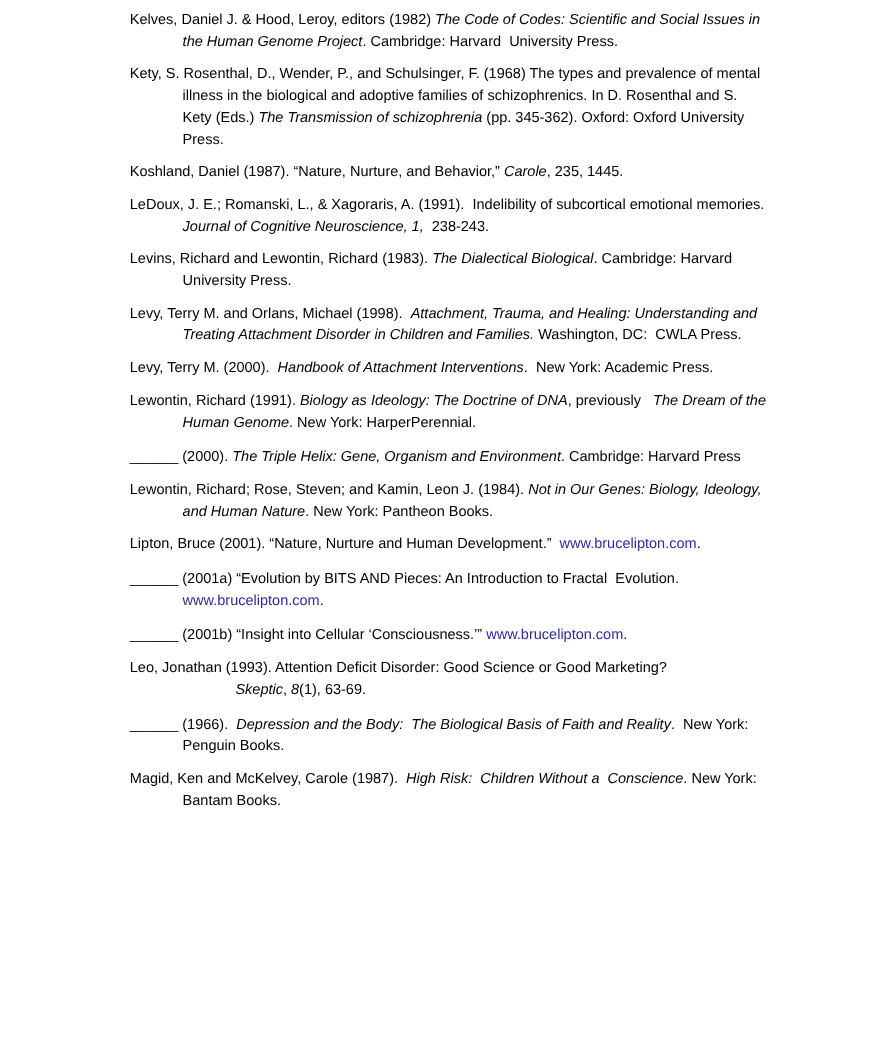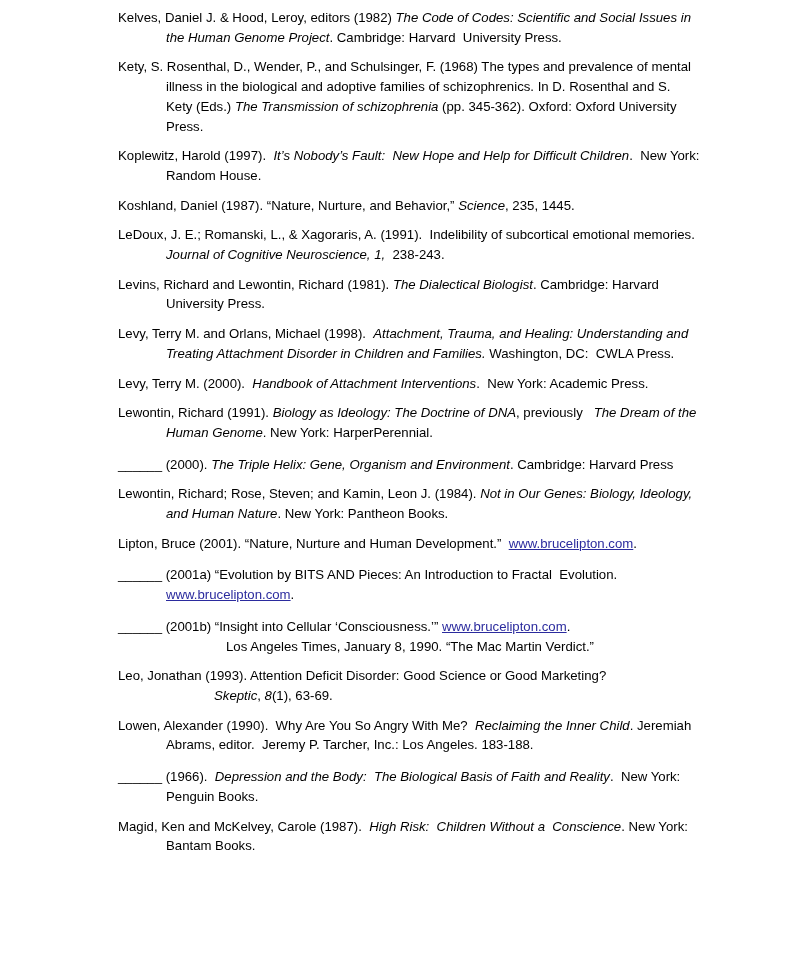--- a/index.html
+++ b/index.html
@@ -46,50 +46,47 @@
   }
   .it {
     font-style: italic;
   }
   .rm {
     font-style: normal;
   }
   a.extlink,
   .extlink {
     color: #2b2b9e;
-    text-decoration: underline;
   }
   .sub-line {
     display: block;
     padding-left: 48px;
     text-indent: 0;
   }
   .sub-line-2 {
     display: block;
     padding-left: 60px;
     text-indent: 0;
   }
 </style>
 </head>
 <body>
 
 <div id="page">
   <div class="ref-list" id="ref-list">
       <p class="ref"><span class="rm">Kelves, Daniel J. &amp; Hood, Leroy, editors (1982) </span><span class="it">The Code of Codes: Scientific and Social Issues in the Human Genome Project</span><span class="rm">. Cambridge: Harvard  University Press.</span></p>
       <p class="ref"><span class="rm">Kety, S. Rosenthal, D., Wender, P., and Schulsinger, F. (1968) The types and prevalence of mental illness in the biological and adoptive families of schizophrenics. In D. Rosenthal and S. Kety (Eds.) </span><span class="it">The Transmission of schizophrenia</span><span class="rm"> (pp. 345-362). Oxford: Oxford University Press.</span></p>
-      <p class="ref"><span class="rm">Koplewitz, Harold (1997).  </span><span class="it">It’s Nobody’s Fault:  New Hope and Help for Difficult Children</span><span class="rm">.  New York:  Random House.</span></p>
-      <p class="ref"><span class="rm">Koshland, Daniel (1987). “Nature, Nurture, and Behavior,” </span><span class="it">Science</span><span class="rm">, 235, 1445.</span></p>
+      <p class="ref"><span class="rm">Koshland, Daniel (1987). “Nature, Nurture, and Behavior,” </span><span class="it">Carole</span><span class="rm">, 235, 1445.</span></p>
       <p class="ref"><span class="rm">LeDoux, J. E.; Romanski, L., &amp; Xagoraris, A. (1991).  Indelibility of subcortical emotional memories. </span><span class="it">Journal of Cognitive Neuroscience, 1,</span><span class="rm">  238-243.</span></p>
-      <p class="ref"><span class="rm">Levins, Richard and Lewontin, Richard (1981). </span><span class="it">The Dialectical Biologist</span><span class="rm">. Cambridge: Harvard University Press.</span></p>
+      <p class="ref"><span class="rm">Levins, Richard and Lewontin, Richard (1983). </span><span class="it">The Dialectical Biological</span><span class="rm">. Cambridge: Harvard University Press.</span></p>
       <p class="ref"><span class="rm">Levy, Terry M. and Orlans, Michael (1998).  </span><span class="it">Attachment, Trauma, and Healing: Understanding and Treating Attachment Disorder in Children and Families.</span><span class="rm"> Washington, DC:  CWLA Press.</span></p>
       <p class="ref"><span class="rm">Levy, Terry M. (2000).  </span><span class="it">Handbook of Attachment Interventions</span><span class="rm">.  New York: Academic Press.</span></p>
       <p class="ref"><span class="rm">Lewontin, Richard (1991). </span><span class="it">Biology as Ideology: The Doctrine of DNA</span><span class="rm">, previously   </span><span class="it">The Dream of the Human Genome</span><span class="rm">. New York: HarperPerennial.</span></p>
       <p class="ref dash"><span class="rm">______ (2000). </span><span class="it">The Triple Helix: Gene, Organism and Environment</span><span class="rm">. Cambridge: Harvard Press</span></p>
       <p class="ref"><span class="rm">Lewontin, Richard; Rose, Steven; and Kamin, Leon J. (1984). </span><span class="it">Not in Our Genes: Biology, Ideology, and Human Nature</span><span class="rm">. New York: Pantheon Books.</span></p>
       <p class="ref"><span class="rm">Lipton, Bruce (2001). “Nature, Nurture and Human Development.”  </span><span class="extlink">www.brucelipton.com</span><span class="rm">.</span></p>
       <p class="ref dash"><span class="rm">______ (2001a) “Evolution by BITS AND Pieces: An Introduction to Fractal  Evolution. </span><span class="extlink">www.brucelipton.com</span><span class="rm">.</span></p>
-      <p class="ref dash"><span class="rm">______ (2001b) “Insight into Cellular ‘Consciousness.’” </span><span class="extlink">www.brucelipton.com</span><span class="rm">.</span><br><span class="sub-line-2">Los Angeles Times, January 8, 1990. “The Mac Martin Verdict.”</span></p>
+      <p class="ref dash"><span class="rm">______ (2001b) “Insight into Cellular ‘Consciousness.’” </span><span class="extlink">www.brucelipton.com</span><span class="rm">.</span><br></p>
       <p class="ref"><span class="rm">Leo, Jonathan (1993). Attention Deficit Disorder: Good Science or Good Marketing?</span><br><span class="sub-line"><span class="it">Skeptic</span><span class="rm">, </span><span class="it">8</span><span class="rm">(1), 63-69.</span></span></p>
-      <p class="ref"><span class="rm">Lowen, Alexander (1990).  Why Are You So Angry With Me?  </span><span class="it">Reclaiming the Inner Child</span><span class="rm">. Jeremiah Abrams, editor.  Jeremy P. Tarcher, Inc.: Los Angeles. 183-188.</span></p>
       <p class="ref dash"><span class="rm">______ (1966).  </span><span class="it">Depression and the Body:  The Biological Basis of Faith and Reality</span><span class="rm">.  New York:  Penguin Books.</span></p>
       <p class="ref"><span class="rm">Magid, Ken and McKelvey, Carole (1987).  </span><span class="it">High Risk:  Children Without a  Conscience</span><span class="rm">. New York:  Bantam Books.</span></p>
     </div>
 </div>
 
 </body></html>

